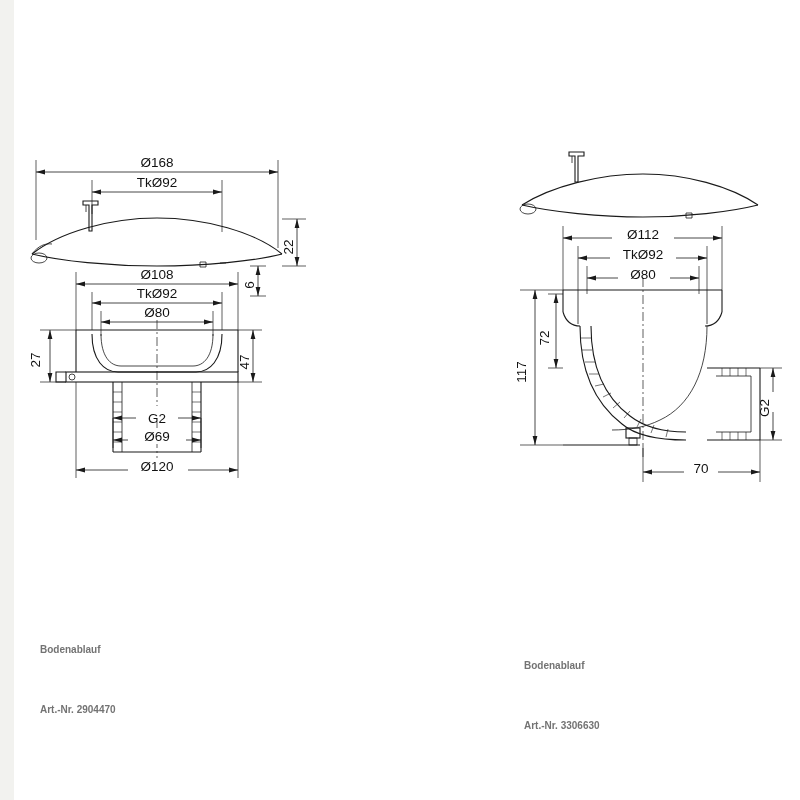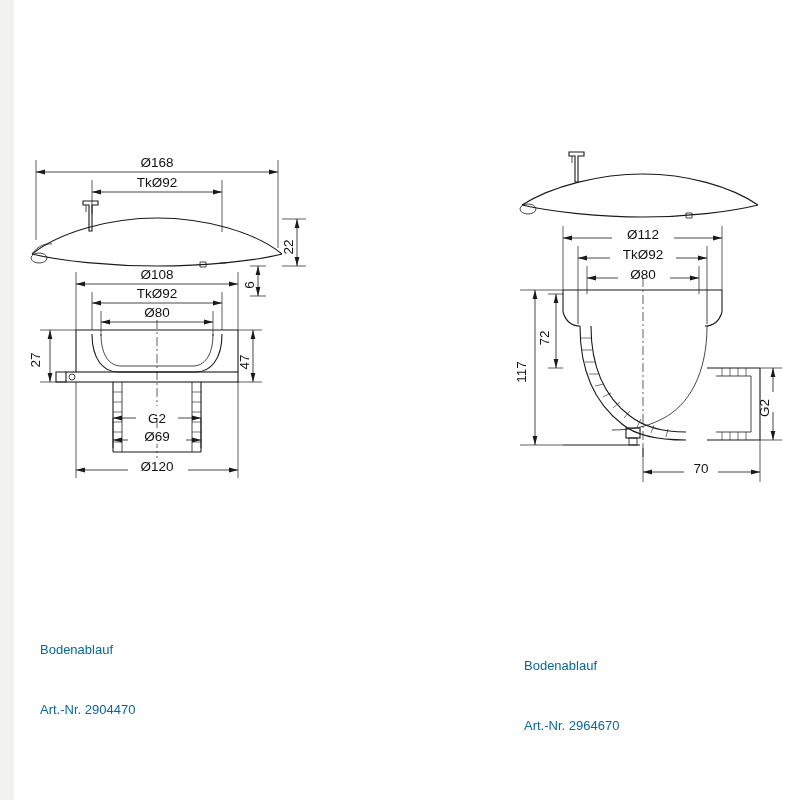--- a/index.html
+++ b/index.html
@@ -12,24 +12,25 @@
     overflow:hidden;
   }
   
   .sheet-edge{
     position:absolute;left:0;top:0;width:14px;height:800px;
     background:#f2f2ef;
   }
   .canvas{position:absolute;left:0;top:0;width:800px;height:696px;}
   .caption{
     position:absolute;
-    font-size:13px;
+    font-size:10px;
     line-height:20px;
-    color:#0369a1;
+    color:#737373;
     white-space:pre;
+    font-weight:bold;
   }
   .caption .line{display:block;}
   svg{display:block;}
   text{
     font-family:"Liberation Sans", sans-serif;
     fill:#111;
   }
 </style>
 </head>
 <body>
@@ -322,14 +323,14 @@
 </svg>
 </div>
 
 <div class="caption" style="left:40px; top:600px;">
   <span class="line">Bodenablauf</span>
   <span class="line">Art.-Nr. 2904470</span>
 </div>
 
 <div class="caption" style="left:524px; top:616px;">
   <span class="line">Bodenablauf</span>
-  <span class="line">Art.-Nr. 2964670</span>
+  <span class="line">Art.-Nr. 3306630</span>
 </div>
 
 </body></html>

